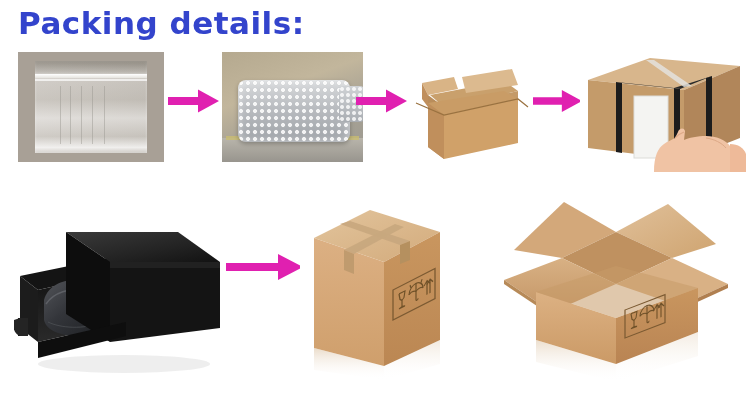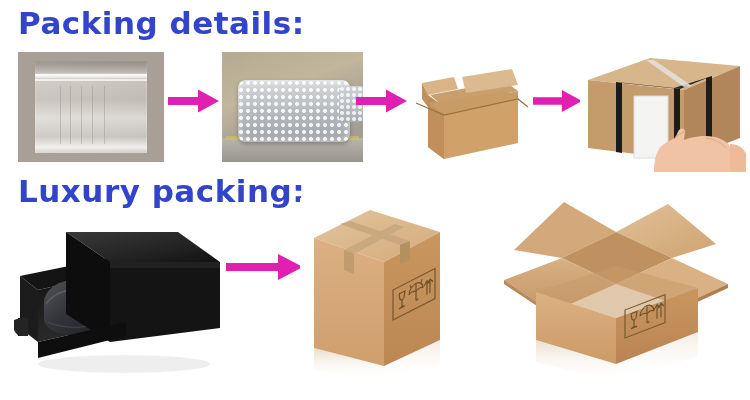--- a/index.html
+++ b/index.html
@@ -211,21 +211,20 @@
       <g>
         <path d="M74,120 C74,104 78,96 84,92 C88,89 92,88 95,86 L98,80 C99,76 104,75 105,79 L104,88
                  C108,86 118,84 126,84 C136,84 146,88 150,94 L152,120 Z" fill="#f0c3a4"></path>
         <path d="M95,86 C98,83 101,81 104,80" fill="none" stroke="#dda987" stroke-width="1.2"></path>
         <path d="M126,86 C134,87 142,91 146,96" fill="none" stroke="#dda987" stroke-width="1"></path>
         <path d="M150,92 C158,92 164,96 166,102 L166,120 L150,120 Z" fill="#eeba99"></path>
       </g>
     </svg>
   </div>
 
-  <div class="heading" id="heading-luxury">Luxury packing:</div>
 
   <div class="photo" id="photo-drawer-box">
     <svg width="212" height="160" viewBox="0 0 212 160">
       <defs>
         <linearGradient id="sleeveTop" x1="0" y1="0" x2="1" y2="1">
           <stop offset="0%" stop-color="#3a3a3a"></stop>
             <stop offset="60%" stop-color="#232323"></stop>
           <stop offset="100%" stop-color="#121212"></stop>
         </linearGradient>
         <linearGradient id="trayIn" x1="0" y1="0" x2="0" y2="1">

